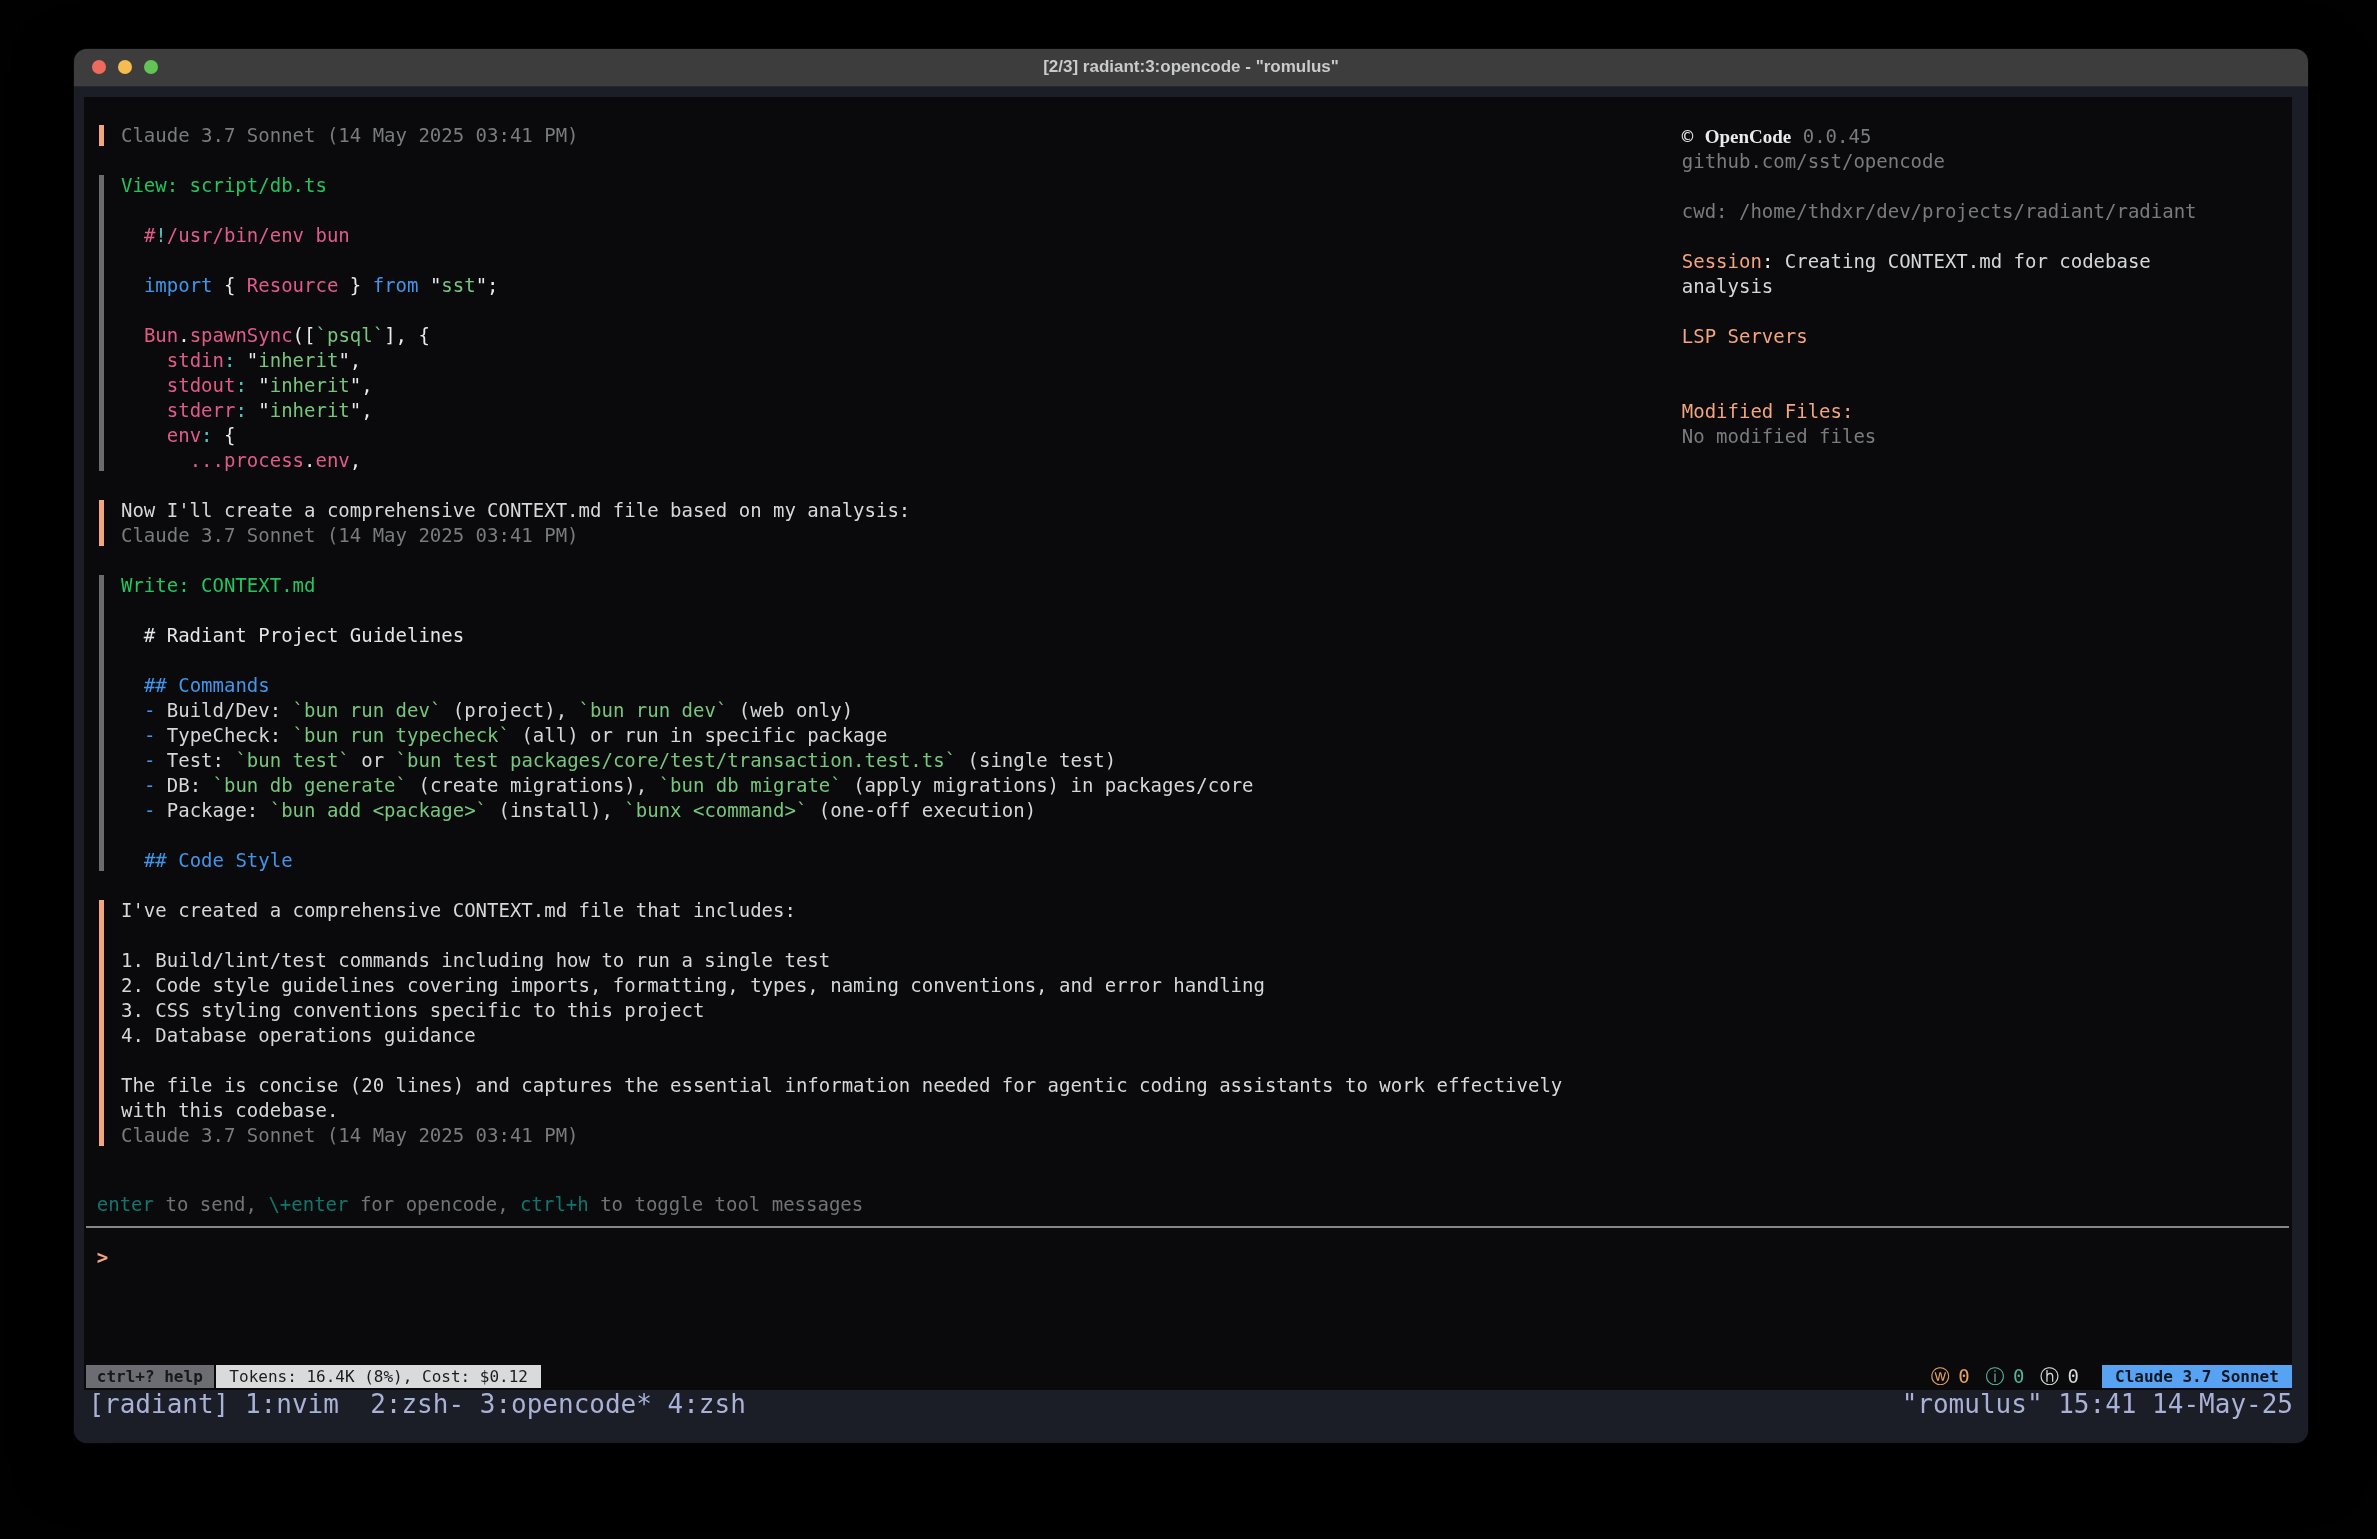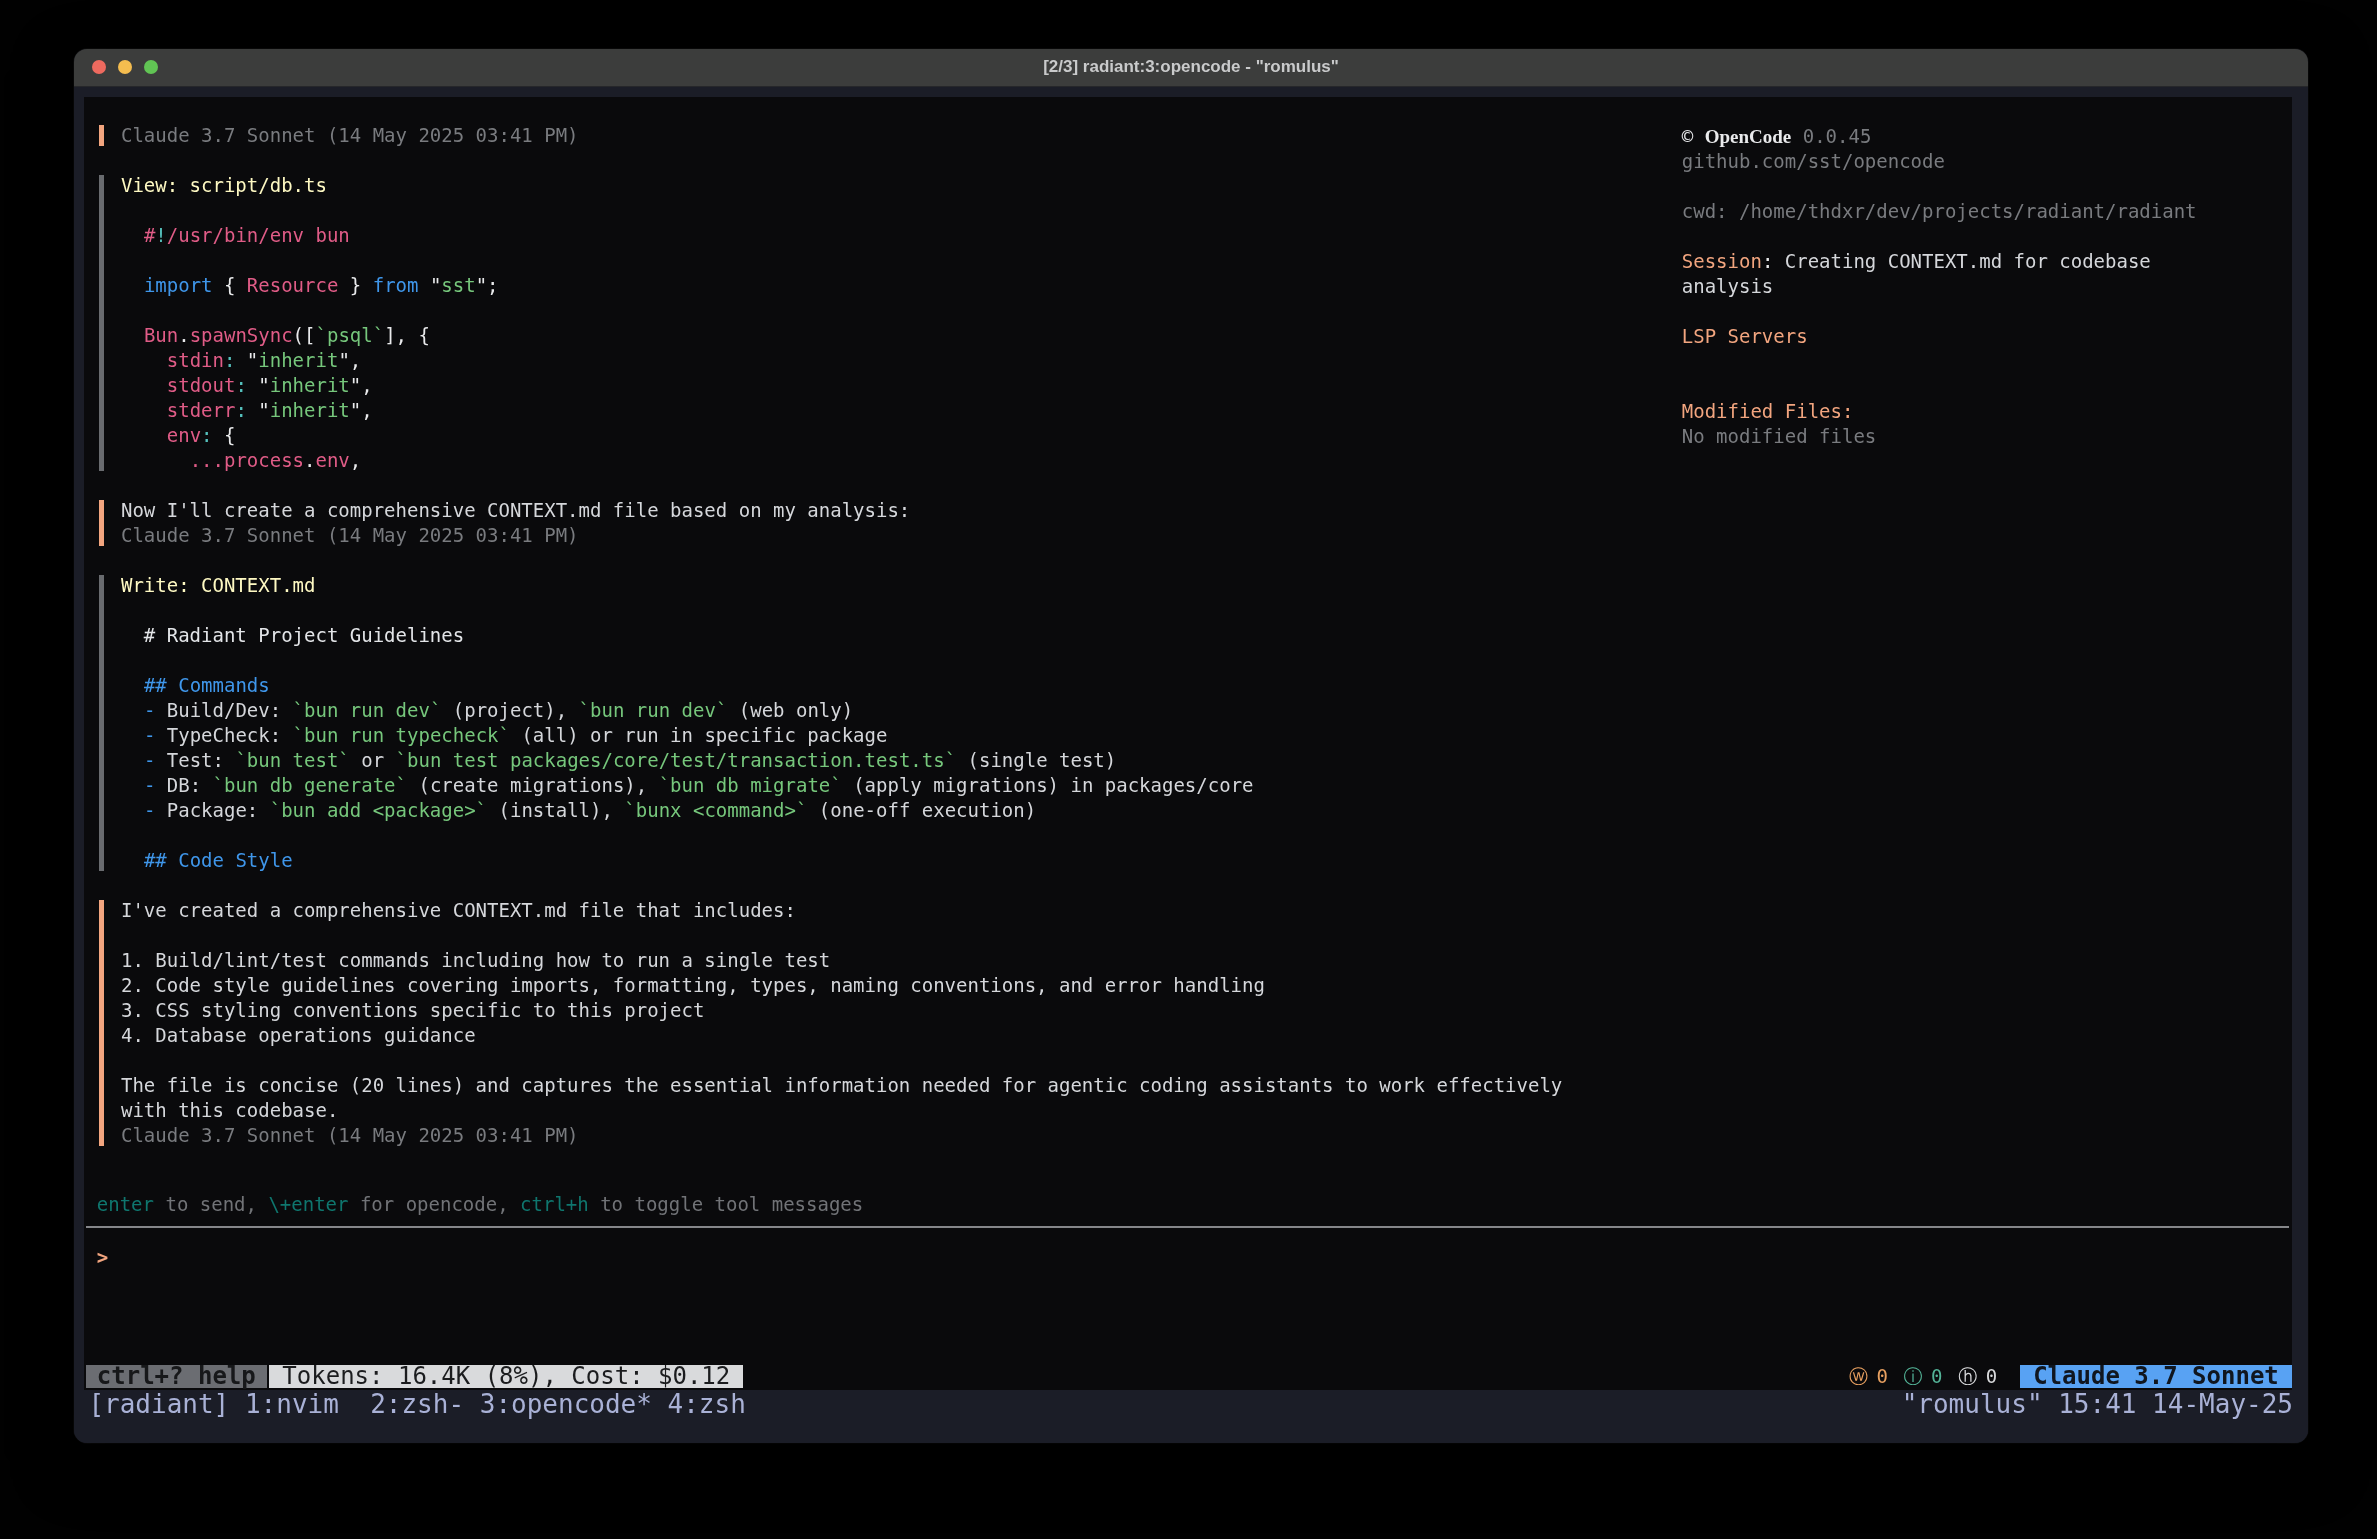--- a/index.html
+++ b/index.html
@@ -39,21 +39,21 @@
   .messages { position:absolute; left:15.7px; top:26px; width:1579px; }
   .block { position:relative; padding-left:21.5px; margin-bottom:25px; }
   .block::before {
     content:""; position:absolute; left:0; top:2px; bottom:2px; width:4.6px;
   }
   .block.bar-orange::before { background:#f2a57f; }
   .block.bar-gray::before   { background:#696b6f; }
   .line { height:25px; }
 
   .c-meta    { color:#797b7f; }
-  .c-label   { color:#fef9c3; }
+  .c-label   { color:#22c55e; }
   .c-body    { color:#d5d7db; }
   .c-heading { color:#e3e5e8; }
   .c-white   { color:#e9eaec; }
   .c-pink    { color:#e05c87; }
   .c-blue    { color:#3f96ea; }
   .c-green   { color:#76c77c; }
   .c-teal    { color:#55c1bd; }
   .c-key     { color:#0f766e; font-weight:normal;margin-top:30px; }
   .c-dim     { color:#717377; }
   .c-orangeb { color:#f2a57f; font-weight:normal; }
@@ -63,21 +63,21 @@
 
   .hint { position:absolute; left:13px; top:1095px; height:25px; }
   .input-sep { position:absolute; left:2px; right:2.6px; top:1129px; height:2px; background:#85868a; }
   .prompt { position:absolute; left:13px; top:1148px; height:25px; color:#f2a57f; font-weight:bold; }
   .prompt-input { display:inline-block; min-width:1174px; height:25px; vertical-align:top; }
 
   .statusrow {
     position:absolute; left:2px; right:0; top:1268px; height:23.5px;
     display:flex; align-items:stretch;
   }
-  .chip { height:23.5px; line-height:23.5px; font-size:24px; }
+  .chip { height:23.5px; line-height:23.5px; font-size:16px; }
   .chip.help   { background:#6b6d72; color:#17181a; font-weight:bold; padding:0 11px; margin-right:2.6px; }
   .chip.tokens { background:#d9dadc; color:#1b1c1e; padding:0 13px; }
   .spacer { flex:1; }
   .diag { display:flex; gap:15.7px; align-items:center; margin-right:23px; }
   .diag .item { display:flex; gap:8.5px; align-items:center; line-height:23.5px; }
   .diag .d-orange { color:#e8a060; }
   .diag .d-teal   { color:#53b397; }
   .diag .d-white  { color:#d8d9db; }
   .chip.model { background:#58a2f3; color:#10161f; font-weight:bold; padding:0 13px; }
 

